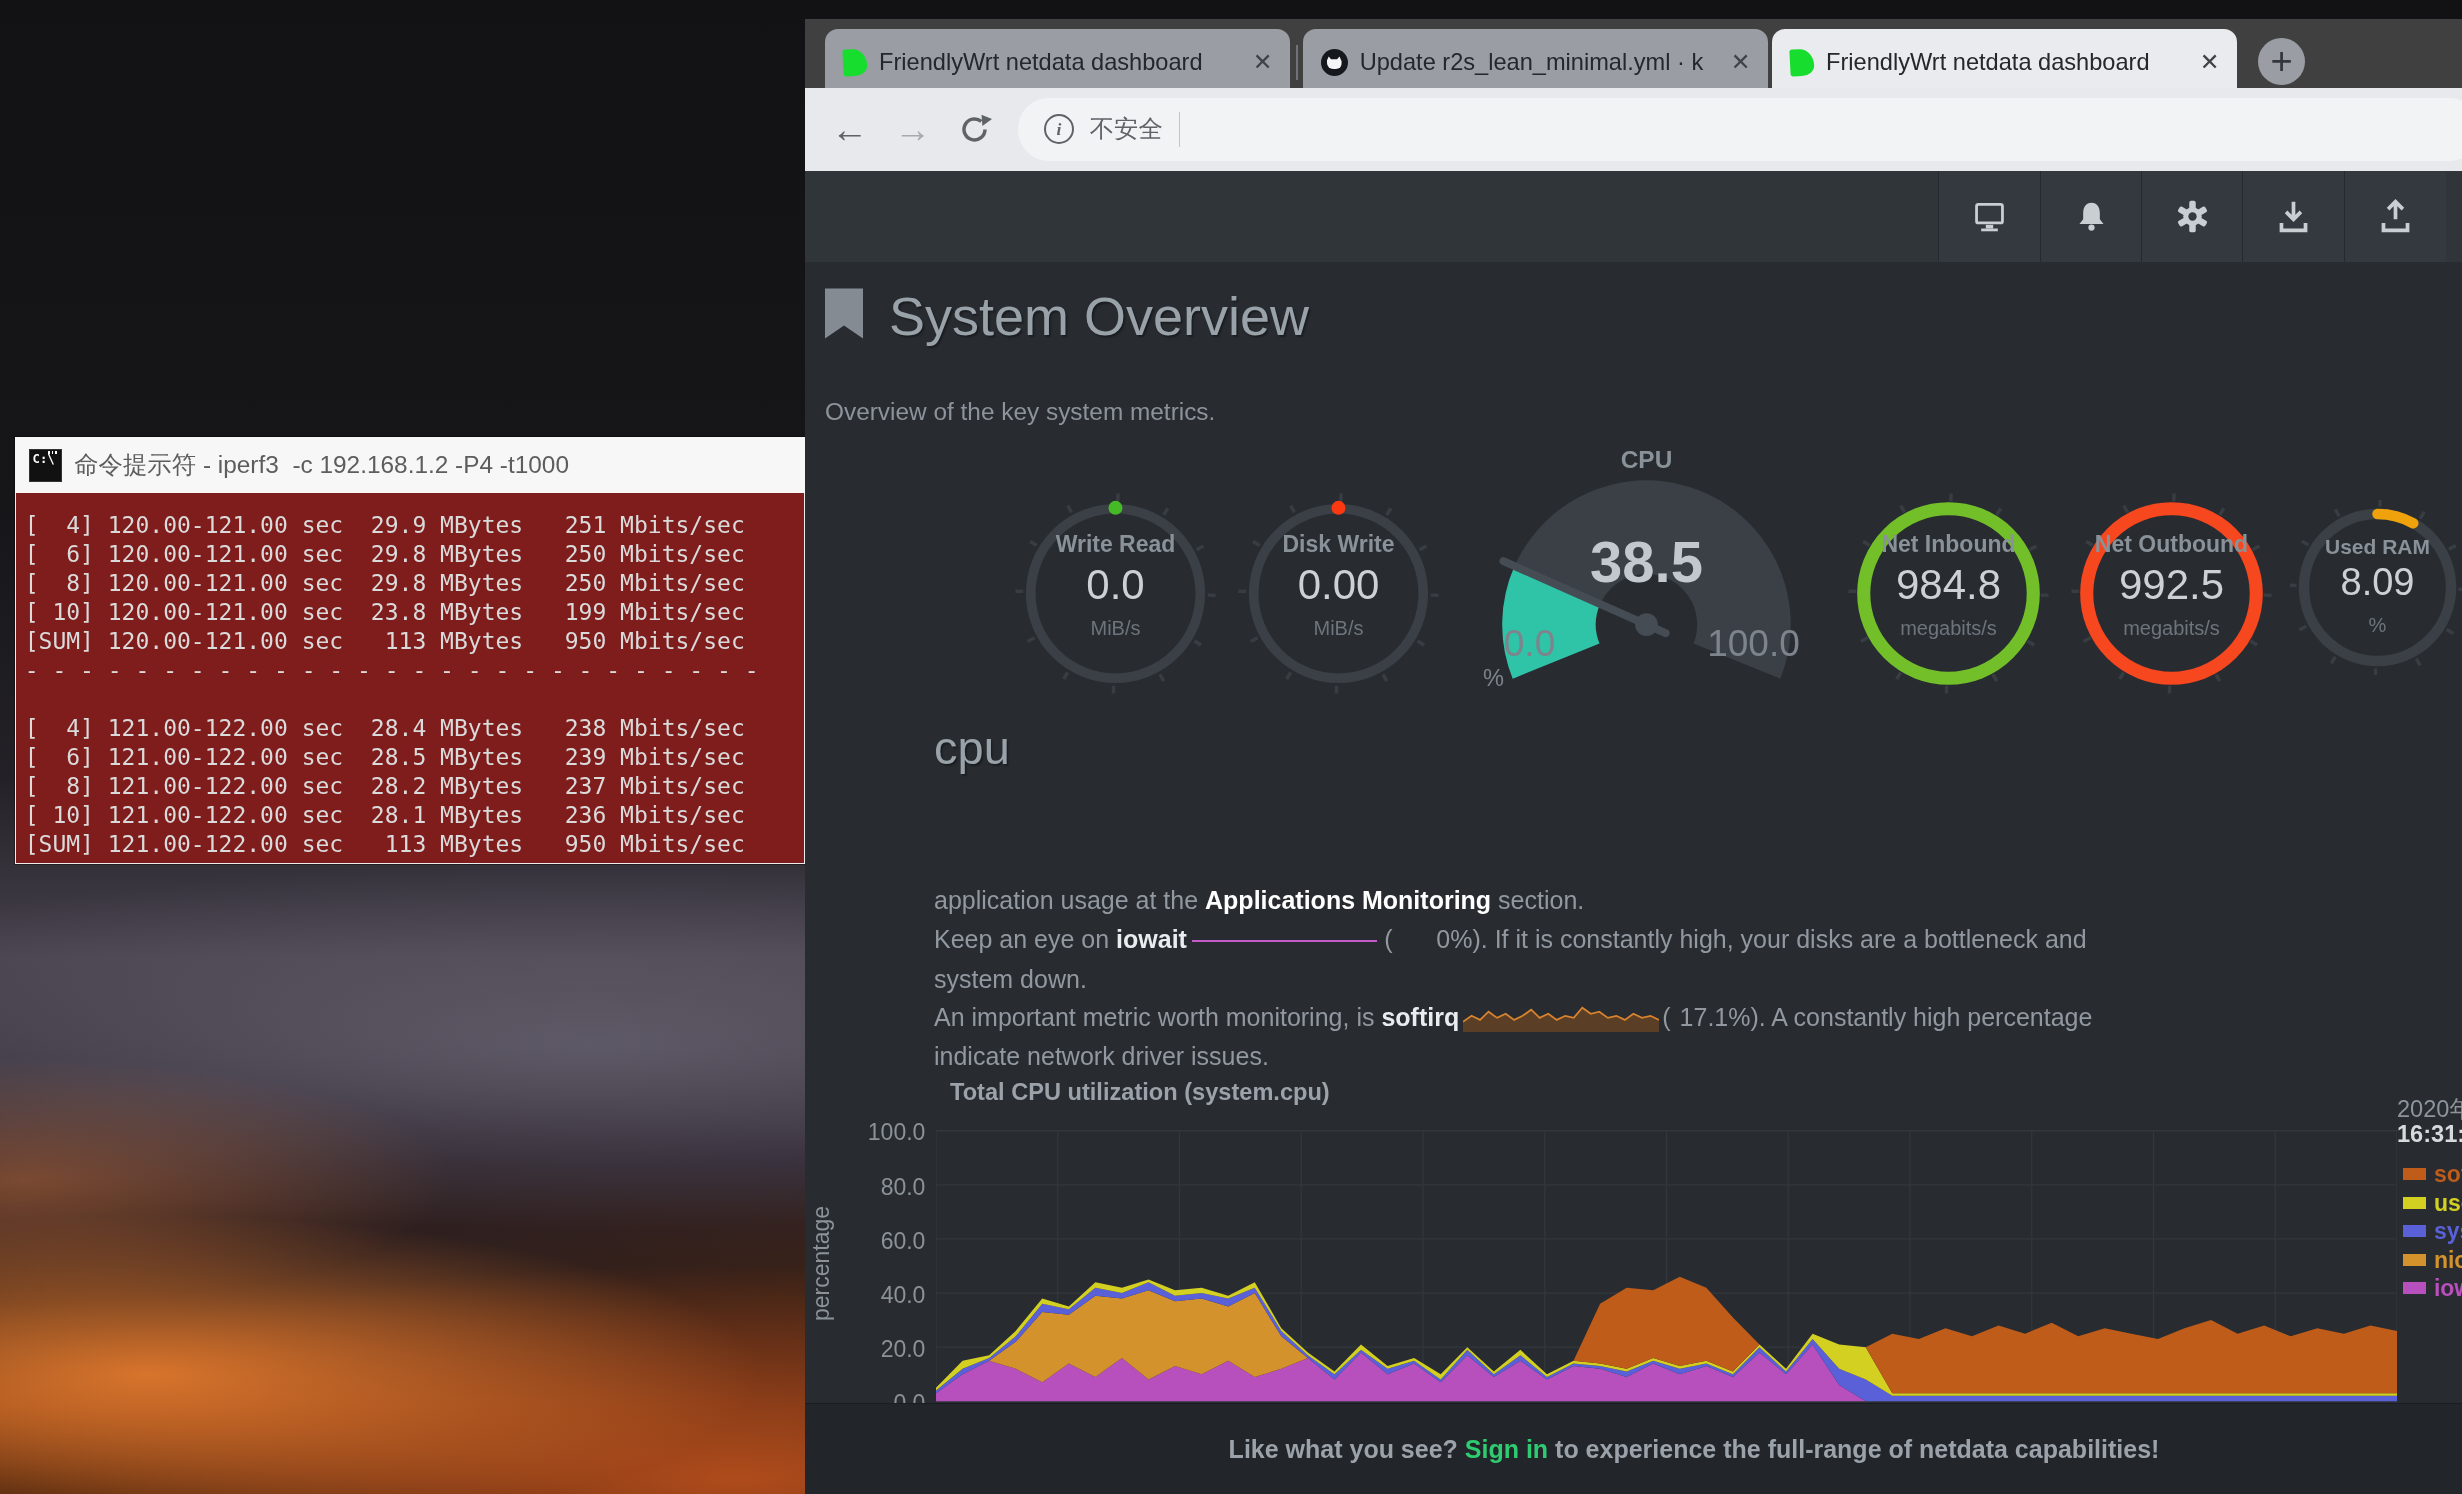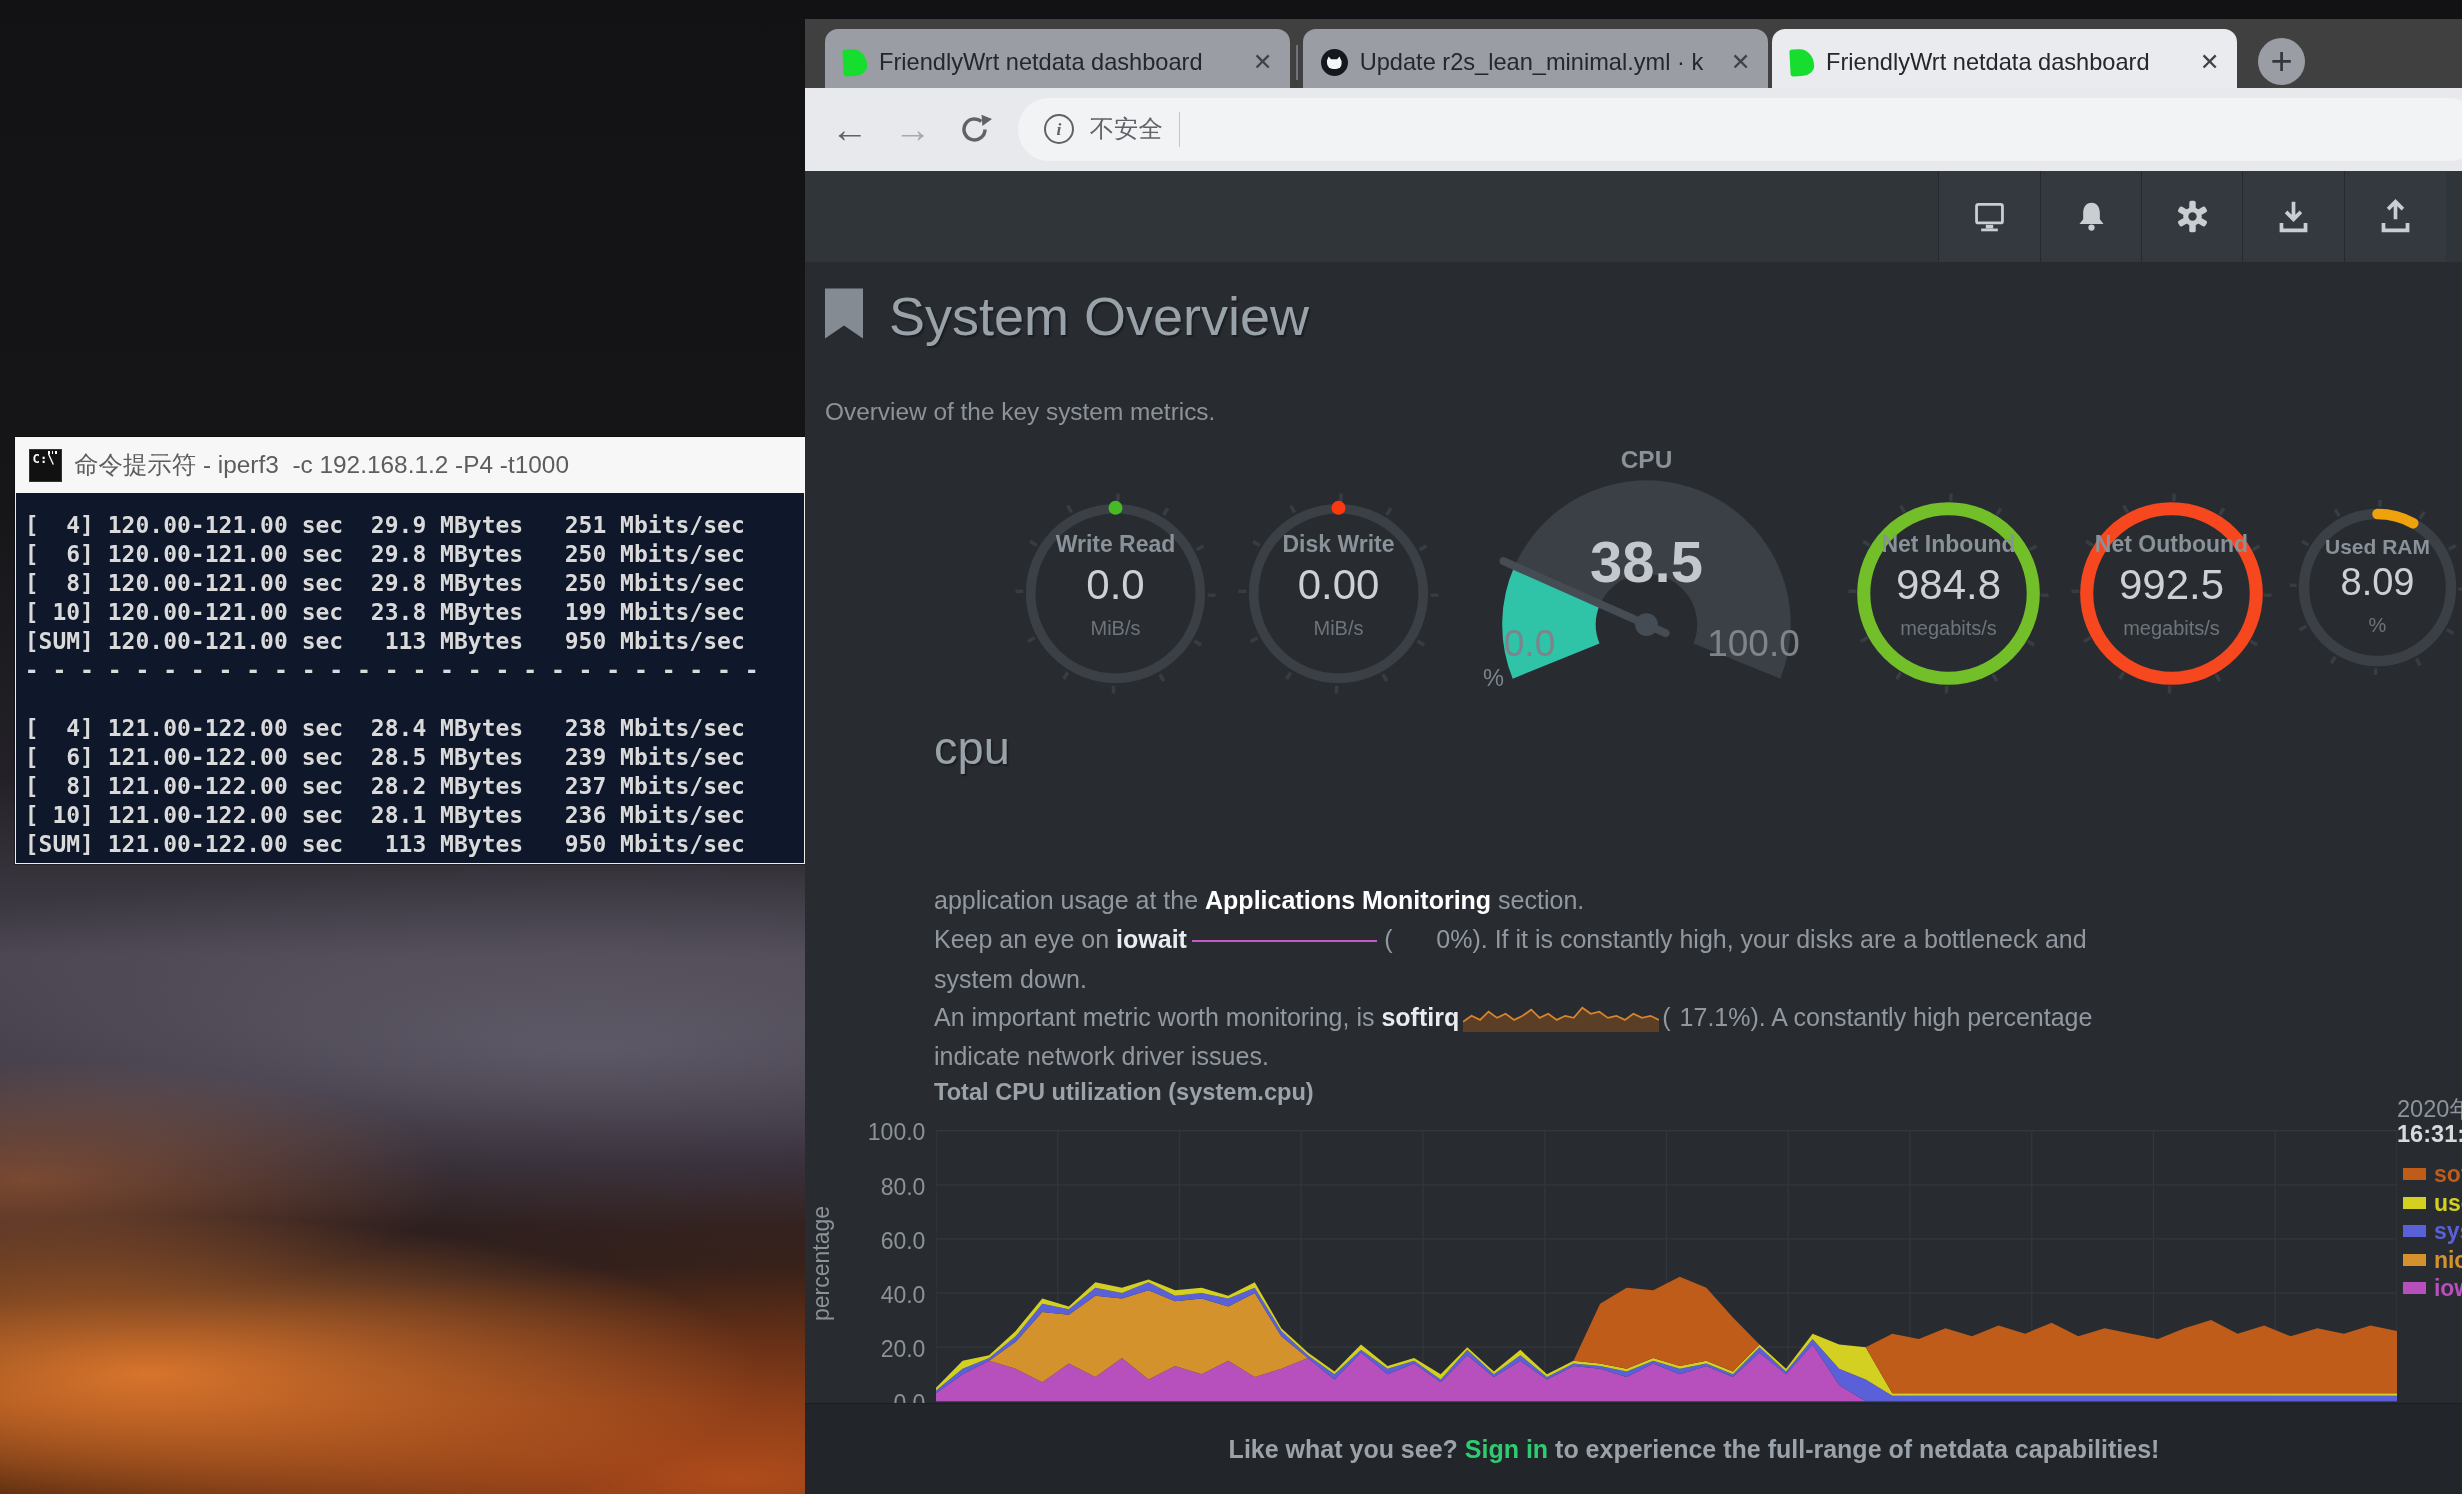--- a/index.html
+++ b/index.html
@@ -19,22 +19,22 @@
   
   .terminal{position:absolute;left:15px;top:437px;width:790px;height:427px;box-shadow:0 0 0 0.9px rgba(0,0,0,.4);}
   .term-titlebar{position:absolute;left:0;top:0;right:0;height:56px;background:#f7f7f7;
     display:flex;align-items:center;gap:12.2px;padding-left:14px;box-sizing:border-box;}
   .cmd-icon{width:33px;height:33px;background:#111;border:0.9px solid #333;box-sizing:border-box;
     color:#fff;font-family:"DejaVu Sans Mono",monospace;font-size:12.2px;font-weight:bold;
     display:flex;align-items:flex-start;justify-content:flex-start;padding:2.6px 0 0 2.6px;position:relative;}
   .cmd-icon::before{content:"";position:absolute;top:1.7px;right:2.6px;width:10.5px;height:2.6px;
     background:repeating-linear-gradient(90deg,#fff 0 1.7px,transparent 1.7px 3.5px);}
   .term-title{font-size:24.4px;color:#5d5d5d;white-space:pre;overflow:hidden;}
-  .term-body{position:absolute;left:0;top:56px;right:0;bottom:0;background:#0f172a;
-    border:1.7px solid #ececec;border-top:none;box-sizing:border-box;overflow:hidden;font-weight:bold;}
+  .term-body{position:absolute;left:0;top:56px;right:0;bottom:0;background:#7f1d1d;
+    border:1.7px solid #ececec;border-top:none;box-sizing:border-box;overflow:hidden;}
   .term-body pre{margin:17.5px 0 0 8.7px;font-family:"DejaVu Sans Mono",monospace;
     font-size:23px;line-height:29px;color:#dadada;}
 
   
   .browser{position:absolute;left:805px;top:10.5px;width:1657px;height:1484px;overflow:hidden;}
   .tabstrip{position:absolute;left:0;top:8px;right:0;height:77px;background:#404040;}
   .tab{position:absolute;top:10.5px;width:465px;height:66px;border-radius:13px 13px 0 0;
     display:flex;align-items:center;gap:12.2px;padding:0 17.5px;box-sizing:border-box;}
   .tab.inactive{background:#9a9ea4;}
   .tab.active{background:#e9ebee;}
@@ -107,21 +107,21 @@
     text-shadow:1.7px 1.7px 1.7px rgba(0,0,0,.35);}
   .para-line{position:absolute;left:129px;height:39px;line-height:39px;font-size:25px;
     color:#9298a0;white-space:pre;}
   .para-line b{color:#e9edf0;}
   .para-line .wlink{color:#ffffff;font-weight:bold;}
   .pct-val{display:inline-block;min-width:80px;text-align:right;}
   .iowait-line{display:inline-block;width:185px;height:2.6px;background:#c45ac9;
     vertical-align:middle;margin:0 7px 0 5.2px;}
   .spark{vertical-align:middle;margin:0 3.5px;}
 
-  .chart-title{position:absolute;left:129px;top:817px;font-size:23.6px;font-weight:bold;color:#9ba2a9;}
+  .chart-title{position:absolute;left:145px;top:817px;font-size:23.6px;font-weight:bold;color:#9ba2a9;}
   .chart-date{position:absolute;left:1592px;top:831px;font-size:23.6px;color:#8d949b;white-space:nowrap;}
   .chart-time{position:absolute;left:1592px;top:859px;font-size:23.6px;font-weight:bold;color:#d6dadd;white-space:nowrap;}
   .ylabel{position:absolute;left:-54px;top:988px;font-size:23px;color:#8b9298;
     transform:rotate(-90deg);transform-origin:center;width:140px;text-align:center;}
   .ytick{position:absolute;width:96px;left:24.4px;text-align:right;font-size:23px;color:#8b9298;}
   .plot{position:absolute;left:131px;top:867px;width:1461px;height:274px;}
   .lg-item{position:absolute;left:1598px;height:23px;display:flex;align-items:center;gap:7.9px;
     font-size:23px;font-weight:bold;white-space:nowrap;}
   .lg-sw{width:23px;height:11.4px;flex:0 0 auto;}
 

